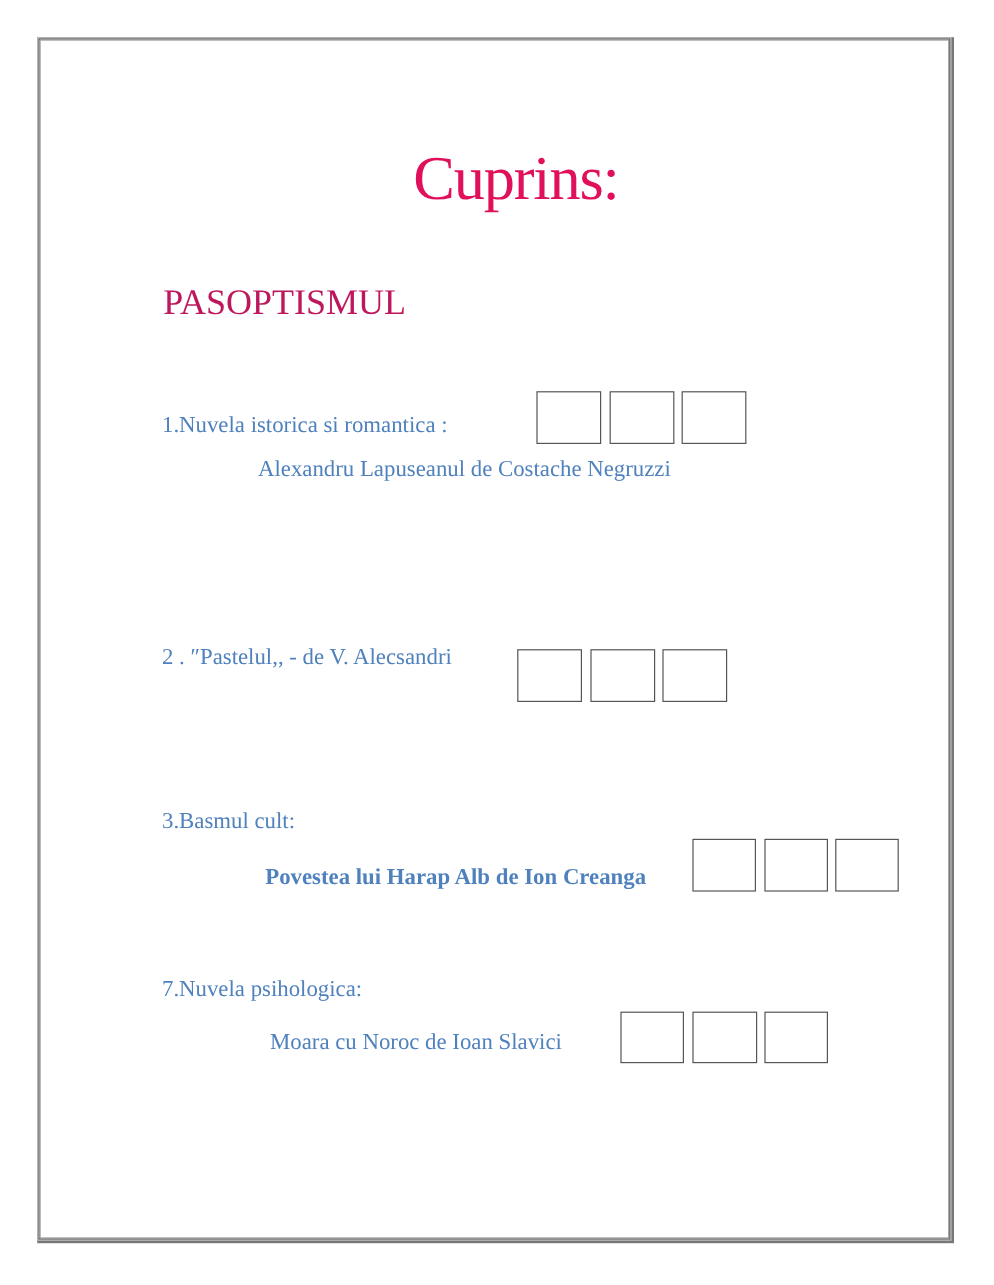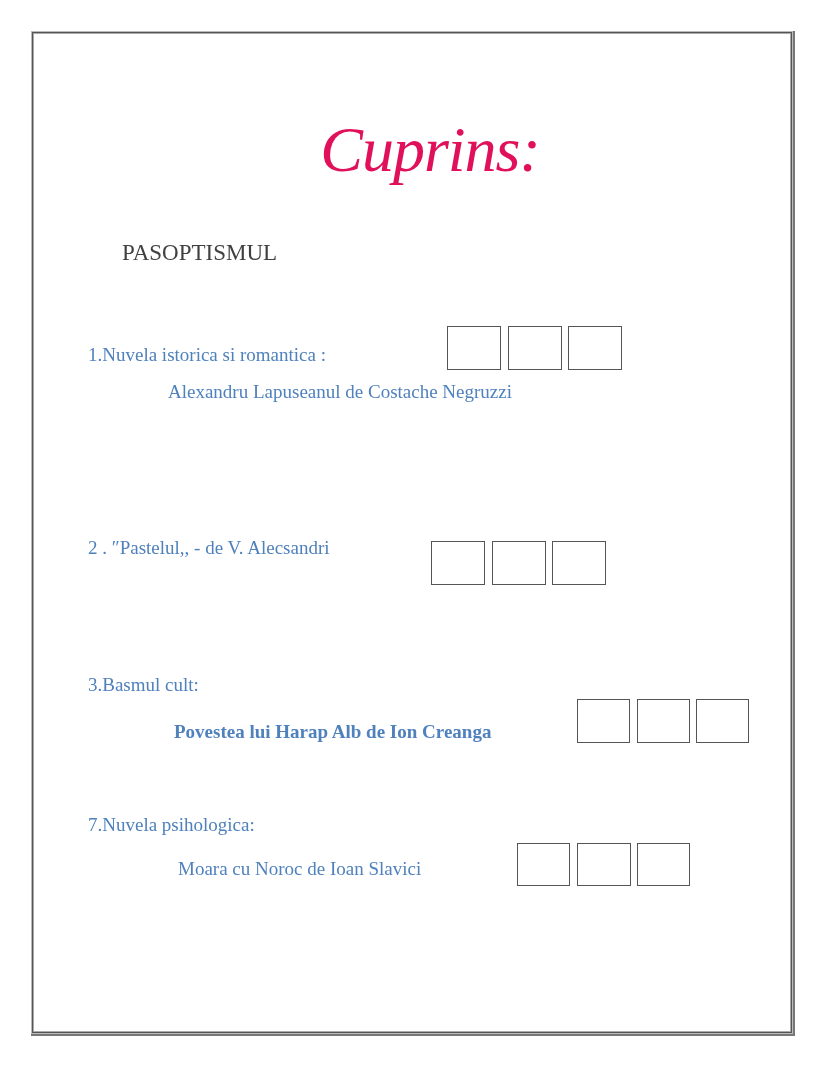--- a/index.html
+++ b/index.html
@@ -4,31 +4,31 @@
 <style>
   html, body { margin: 0; padding: 0; background: #ffffff; }
   body { width: 828px; height: 1071px; position: relative; overflow: hidden; }
   .page-frame {
     position: absolute; left: 32px; top: 32px; width: 758px; height: 999px;
     border: 1px solid #555; box-shadow: inset 0 0 0 1px #aaa, 0 0 0 1px #bbb, 1px 1px 0 2px #777;
     background: #fff;
   }
   .title {
     position: absolute; left: 300px; top: 100px; width: 260px; text-align: center;
-    font-family: "Liberation Serif", serif; font-style: italic; font-size: 64px;
+    font-family: "Liberation Serif", serif; font-size: 52px;
     color: #e0105a; line-height: 100px; letter-spacing: -1px;
   }
   .section-heading {
-    position: absolute; left: 122px; top: 236px;
-    font-family: "Liberation Serif", serif; font-size: 23px; color: #404040;
+    position: absolute; left: 136px; top: 236px;
+    font-family: "Liberation Serif", serif; font-size: 30px; color: #be185d;
     line-height: 34px; white-space: nowrap;
   }
   .line {
     position: absolute; font-family: "Liberation Serif", serif; font-size: 19px;
-    color: #4f81bd; line-height: 24px; white-space: nowrap;
+    color: #4f81bd; line-height: 24px; white-space: nowrap; margin-left: 47px;
   }
   .box {
     position: absolute; box-sizing: border-box; border: 1.5px solid #555; background: #fff;
   }
 </style>
 </head>
 <body>
 
 <div class="page-frame"></div>
 

